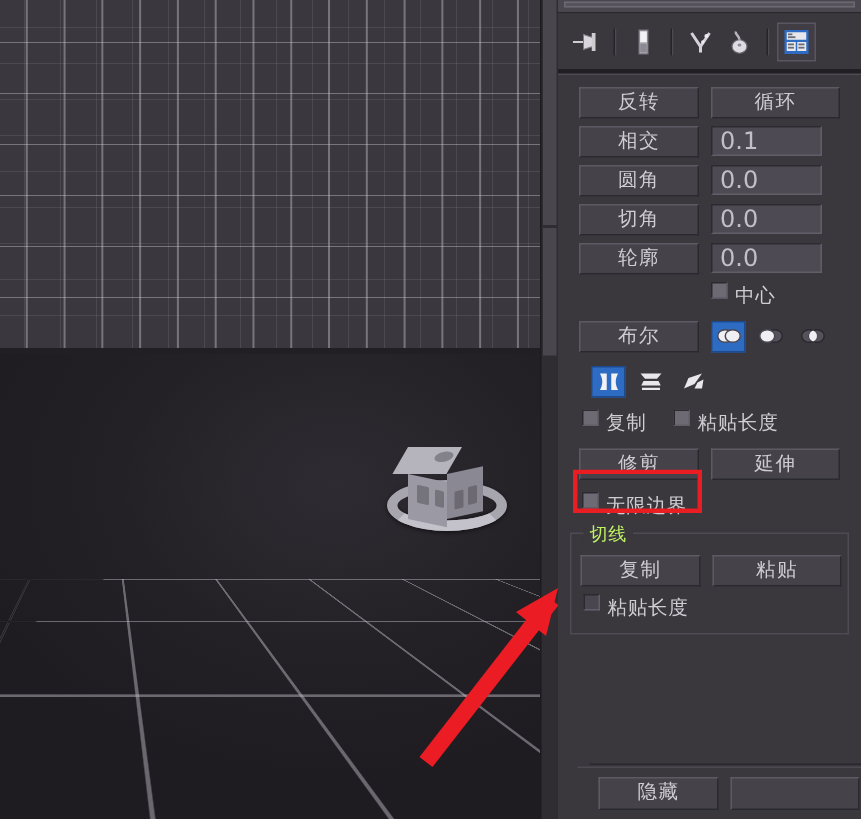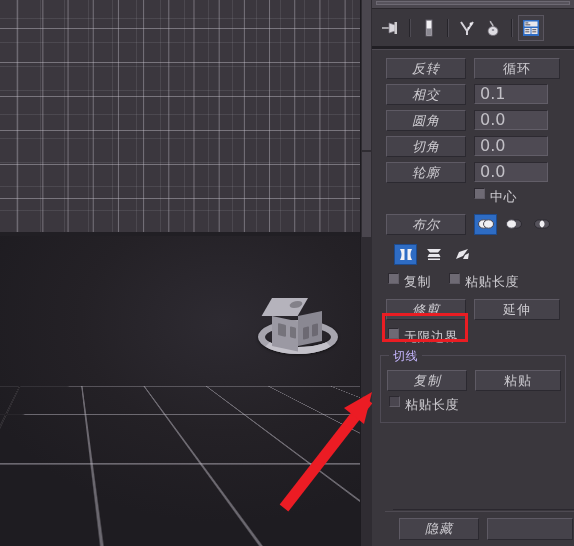--- a/index.html
+++ b/index.html
@@ -282,21 +282,21 @@
     height: 21px;
     line-height: 19px;
     text-align: center;
     box-sizing: border-box;
     letter-spacing: 1px;
     padding: 0;
     font-family: "DejaVu Sans", "Liberation Sans", sans-serif;
     white-space: nowrap;
     overflow: hidden;
   }
-  .mbtn.w80 { width: 80px; font-style: italic; }
+  .mbtn.w80 { width: 80px; }
   .mbtn.w86 { width: 86px; }
 
   .spin {
     background: #4e4a53;
     border: 1px solid;
     border-color: #2d2a31 #625e68 #625e68 #2d2a31;
     color: #c2c0c6;
     font-size: 16px;
     height: 20px;
     line-height: 18px;
@@ -359,21 +359,21 @@
     border-top-color: #4f4b55;
     padding: 10px 0 6px 0;
   }
   .group-title {
     position: absolute;
     top: -8px;
     left: 8px;
     background: #3a373d;
     padding: 0 4px;
     font-size: 12px;
-    color: #c4b5fd;
+    color: #bef264;
     letter-spacing: 0.5px;
   }
 
   .bottom-strip {
     position: absolute;
     left: 13px;
     bottom: 0;
     width: 202px;
     height: 34px;
     background: #3a373d;

